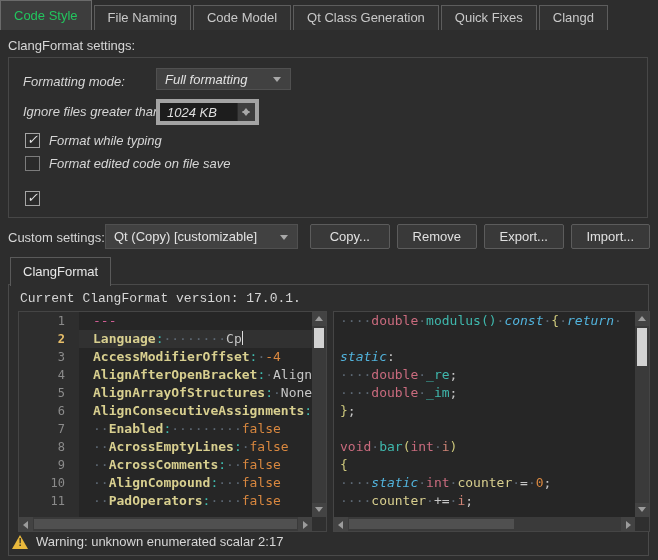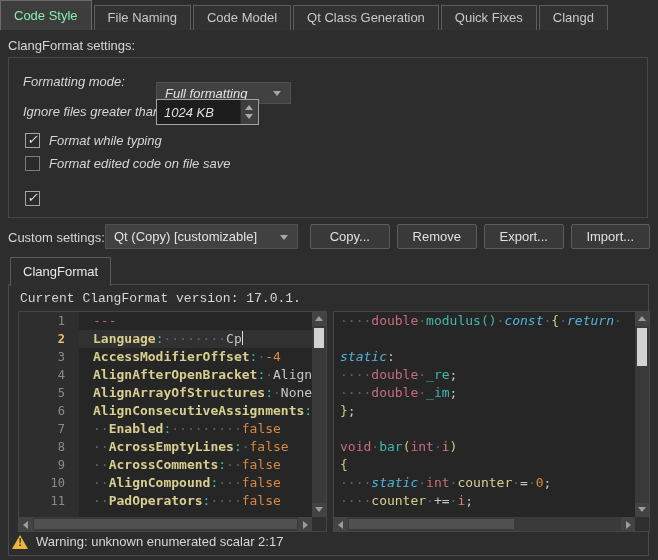--- a/index.html
+++ b/index.html
@@ -8,37 +8,37 @@
     background:#2d2d2d;color:#d6d6d6;
     font-family:"Liberation Sans",sans-serif;font-size:13px;
   }
   
   .tabbar{position:absolute;left:0;top:0;width:658px;height:30px;display:flex;align-items:flex-end;}
   .tab{
     height:24px;line-height:24px;padding:0 13px;margin-right:2px;
     background:#323232;border:1px solid #5d5d5d;border-bottom:none;
     color:#c9c9c9;white-space:nowrap;
   }
-  .tab.active{height:29px;line-height:29px;background:#3d3d3d;color:#86efac;border-color:#6a6a6a;}
+  .tab.active{height:29px;line-height:29px;background:#3d3d3d;color:#22c55e;border-color:#6a6a6a;}
   
   .group-title{position:absolute;left:8px;top:38px;}
   .groupbox{position:absolute;left:8px;top:57px;width:640px;height:161px;border:1px solid #474747;box-sizing:border-box;font-style:italic;}
   .flabel1{position:absolute;left:14px;top:16px;}
   .flabel2{position:absolute;left:14px;top:46px;}
   
   .combo{
     position:absolute;background:#414141;border:1px solid #505050;box-sizing:border-box;
     color:#e2e2e2;
   }
   .combo .val{position:absolute;left:8px;top:0;bottom:0;display:flex;align-items:center;white-space:nowrap;}
   .combo .arr{position:absolute;right:9px;top:50%;margin-top:-2px;width:0;height:0;
     border-left:4px solid transparent;border-right:4px solid transparent;border-top:5px solid #a8a8a8;}
-  #combo-mode{left:147px;top:24px;width:135px;height:22px;padding-left:45px;}
-  
-  .spin{position:absolute;left:147px;top:41px;width:103px;height:26px;background:#1d1d1d;border:1px solid #a3a3a3;box-sizing:border-box;}
+  #combo-mode{left:147px;top:10px;width:135px;height:22px;padding-left:45px;}
+  
+  .spin{position:absolute;left:147px;top:41px;width:103px;height:26px;background:#1d1d1d;border:4px solid #a3a3a3;box-sizing:border-box;}
   .spin .val{position:absolute;left:7px;top:0;bottom:0;display:flex;align-items:center;color:#dedede;}
   .spin .btns{position:absolute;right:0;top:0;bottom:0;width:17px;background:#3e3e3e;border-left:1px solid #2a2a2a;}
   .spin .tri-u{position:absolute;left:4px;top:5px;width:0;height:0;border-left:4px solid transparent;border-right:4px solid transparent;border-bottom:5px solid #a8a8a8;}
   .spin .tri-d{position:absolute;left:4px;bottom:5px;width:0;height:0;border-left:4px solid transparent;border-right:4px solid transparent;border-top:5px solid #a8a8a8;}
   
   .cbrow{position:absolute;left:16px;display:flex;align-items:center;gap:9px;height:16px;}
   .cb{width:15px;height:15px;box-sizing:border-box;background:#2b2b2b;border:1px solid #7c7c7c;position:relative;}
   .cb.on{border-color:#a5a5a5;}
   .cb .mark{display:none;position:absolute;left:1px;top:-2px;color:#e4e4e4;font-size:13px;}
   .cb.on .mark{display:block;}

